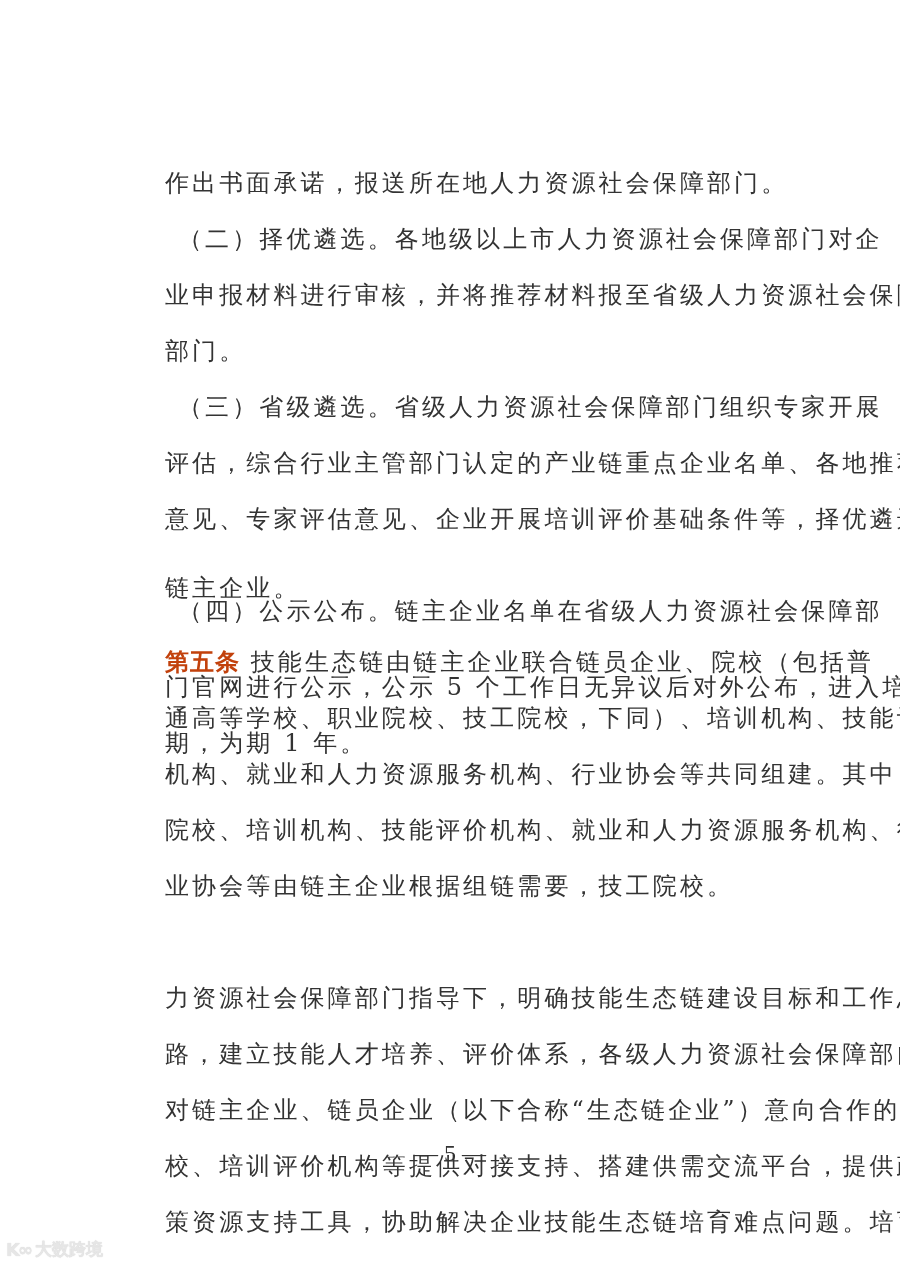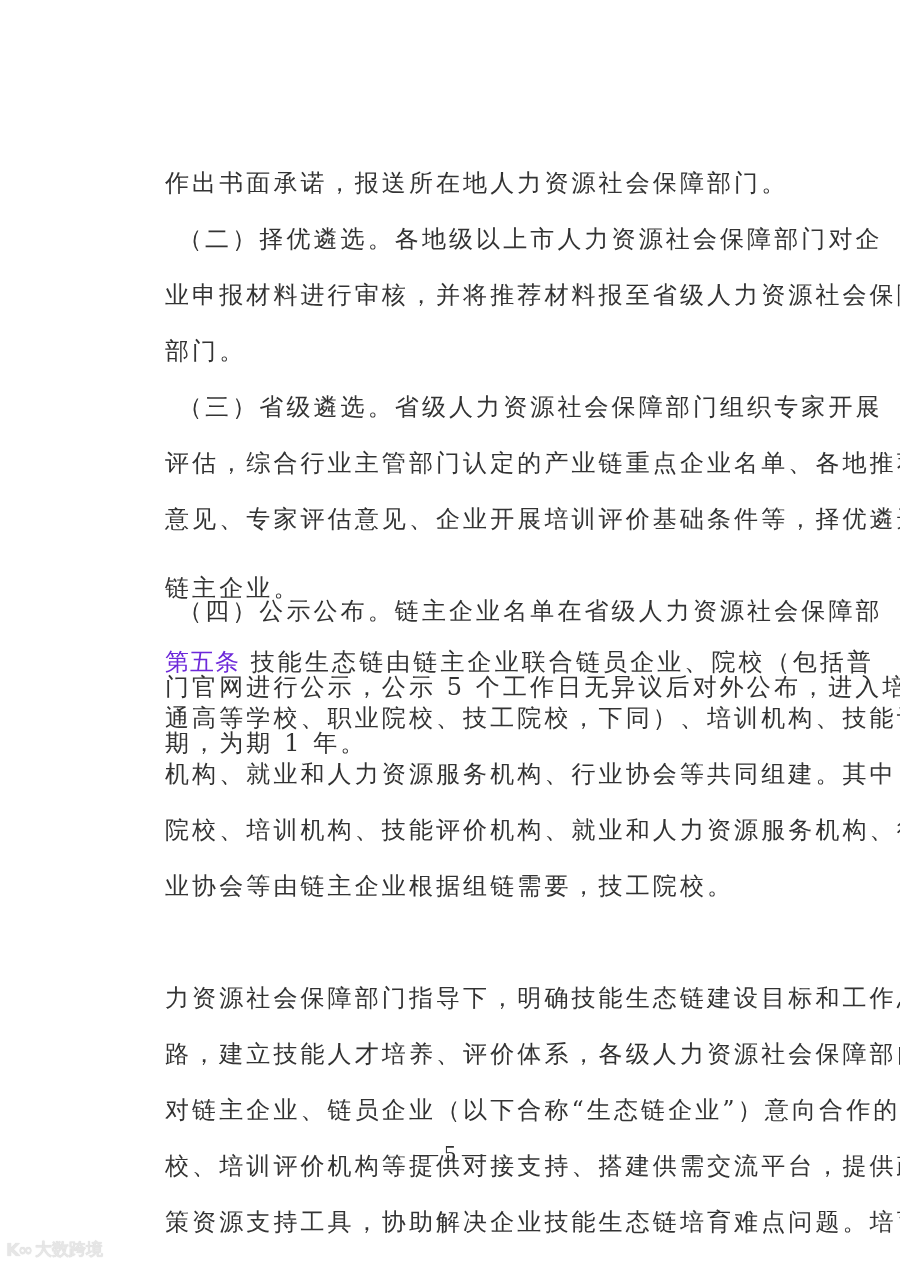--- a/index.html
+++ b/index.html
@@ -15,21 +15,21 @@
       position: absolute; left: 0; top: 0; width: 900px; height: 1039px;
     }
     .line {
       position: absolute;
       left: 165px;
       font-size: 24px;
       line-height: 30px;
       white-space: nowrap;
       letter-spacing: 3.1px;
     }
-    .bold { font-family: "DejaVu Sans", "Liberation Sans", sans-serif; font-weight: normal; color: #6d28d9; letter-spacing: 1px; }
+    .bold { font-family: "DejaVu Sans", "Liberation Sans", sans-serif; font-weight: bold; color: #c2410c; letter-spacing: 1px; }
     .page-num {
       position: absolute; left: 0; width: 900px; top: 1140px;
       text-align: center; font-size: 24px; color: #333;
       font-family: "Liberation Serif", serif;
     }
     .watermark {
       position: absolute; left: 6px; top: 1238px;
       display: flex; align-items: center; gap: 4px;
       color: #e6e6e6; font-family: "DejaVu Sans", sans-serif; font-size: 17px; font-weight: bold;
       text-shadow: 0 0 1px #cfcfcf;

